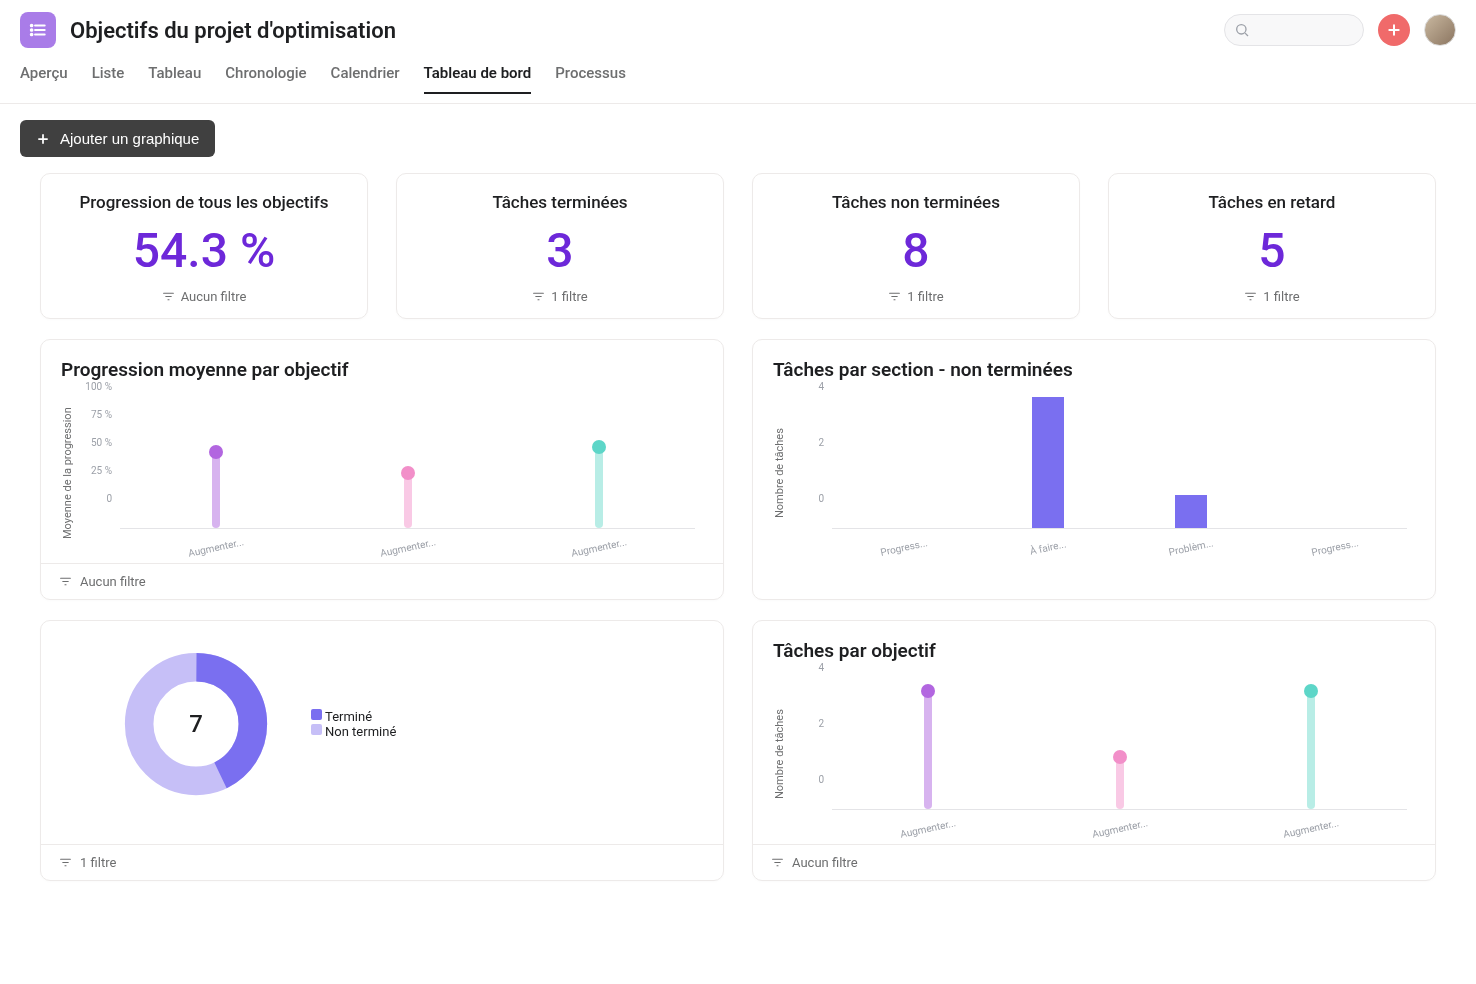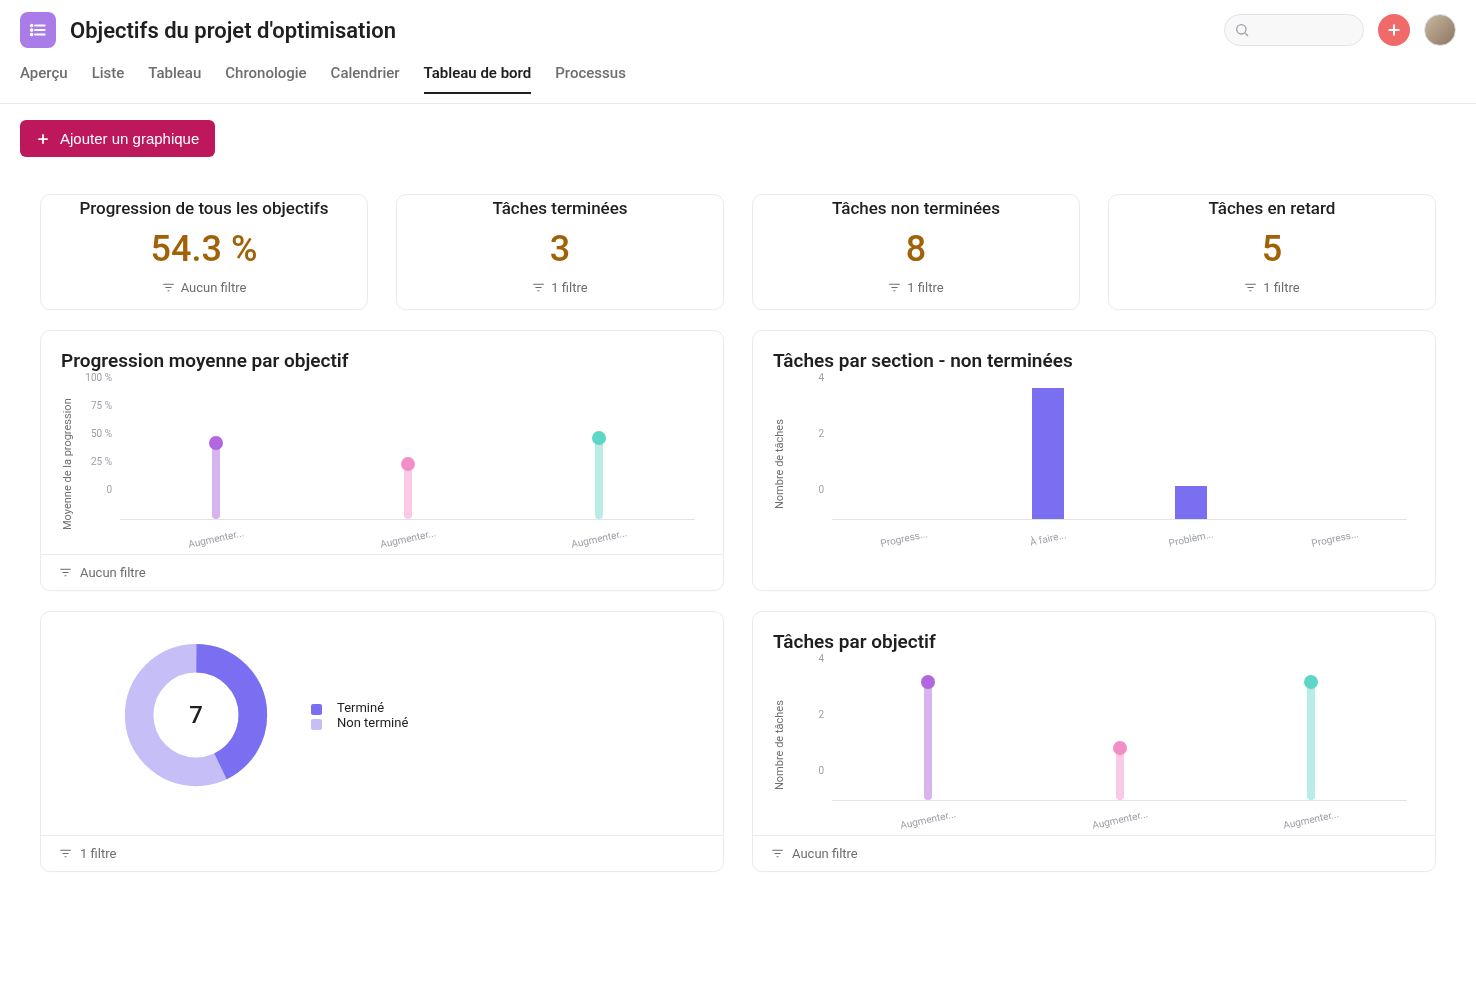--- a/index.html
+++ b/index.html
@@ -10,26 +10,26 @@
 .header-right { margin-left: auto; display: flex; align-items: center; gap: 14px; }
 .search-box { position: relative; }
 .search-box input { width: 140px; height: 32px; border: 1px solid #e4e4e7; border-radius: 18px; padding: 0 12px 0 32px; background: #f8f8f9; outline: none; font-size: 13px; }
 .search-box svg { position: absolute; left: 10px; top: 8px; color: #9ca0a8; }
 .add-btn { width: 32px; height: 32px; border-radius: 50%; background: #f06a6a; display: flex; align-items: center; justify-content: center; color: #fff; cursor: pointer; }
 .avatar-img { width:32px; height:32px; border-radius:50%; background: linear-gradient(135deg,#c9b8a0,#8b7560); border:1px solid #ddd;}
 .tabs { display: flex; gap: 24px; padding: 10px 20px 9px 20px; border-bottom: 1px solid #edeae9; }
 .tab { font-size: 15px; color: #6d6e6f; padding: 6px 0 10px 0; cursor: pointer; font-weight:500;}
 .tab.active { color: #1e1f21; font-weight: 600; border-bottom: 2px solid #1e1f21; }
 .toolbar { padding: 16px 20px; }
-.add-chart-btn { display: inline-flex; align-items: center; gap: 10px; background: #be185d; color: #fff; border: none; border-radius: 6px; padding: 10px 16px; font-size: 15px; font-weight: 500; cursor: pointer; }
+.add-chart-btn { display: inline-flex; align-items: center; gap: 10px; background: #404040; color: #fff; border: none; border-radius: 6px; padding: 10px 16px; font-size: 15px; font-weight: 500; cursor: pointer; }
 .grid { padding: 0 40px 20px 40px; }
 .kpi-row { display: flex; gap: 28px; margin-bottom: 20px; }
-.kpi-card { flex: 1; border: 1px solid #edeae9; border-radius: 10px; padding: 3px 18px 14px 18px; text-align: center; box-shadow: 0 1px 3px rgba(0,0,0,0.02); margin-top: 21px; }
+.kpi-card { flex: 1; border: 1px solid #edeae9; border-radius: 10px; padding: 18px 18px 14px 18px; text-align: center; box-shadow: 0 1px 3px rgba(0,0,0,0.02); }
 .kpi-title { font-size: 17px; font-weight: 500; color: #1e1f21; margin-bottom: 10px; }
-.kpi-value { font-size: 36px; font-weight: 500; color: #a16207; margin-bottom: 10px; }
+.kpi-value { font-size: 48px; font-weight: 500; color: #6d28d9; margin-bottom: 10px; }
 .filine { display: flex; justify-content: center; align-items: center; gap: 6px; color: #6d6e6f; font-size: 13px; }
 .chart-row { display: flex; gap: 28px; margin-bottom: 20px; border-radius: 12px; }
 .chart-card { flex: 1; border: 1px solid #edeae9; border-radius: 10px; box-shadow: 0 1px 3px rgba(0,0,0,0.02); display:flex; flex-direction:column; }
 .chart-card-body { padding: 18px 20px 10px 20px; flex:1; }
 .chart-title { font-size: 19px; font-weight: 600; color: #1e1f21; margin-bottom: 12px; }
 .chart-footer { border-top: 1px solid #edeae9; padding: 10px 18px; display: flex; align-items: center; gap: 8px; color: #6d6e6f; font-size: 13px; }
 .lolli-chart { position: relative; height: 160px; display:flex; }
 .ylabel { writing-mode: vertical-rl; transform: rotate(180deg); font-size: 11px; color: #6d6e6f; text-align:center; padding:8px 0;}
 .plot { flex:1; position:relative; margin-left:4px; }
 .yaxis { position:absolute; left:0; top:0; bottom:20px; width:38px; }
@@ -38,21 +38,21 @@
 .stick { position:absolute; width:8px; border-radius:4px; bottom:0; transform:translateX(-50%);}
 .dot { width:14px; height:14px; border-radius:50%; position:absolute; left:50%; top:-7px; transform:translateX(-50%);}
 .xlabels { position:absolute; left:42px; right:8px; bottom:0; height:20px;}
 .xlabel { position:absolute; font-size:10px; color:#9ca0a8; transform:translateX(-50%) rotate(-12deg); white-space:nowrap; transform-origin:center; bottom:0;}
 .bar-chart { position:relative; height:160px; display:flex; }
 .bar { position:absolute; bottom:0; transform:translateX(-50%); background:#7A6FF0; }
 .donut-wrap { display:flex; align-items:center; gap:40px; padding:10px 20px 20px 60px; }
 .donut { position:relative; width:150px; height:150px; }
 .donut-center { position:absolute; inset:0; display:flex; align-items:center; justify-content:center; font-size:24px; font-weight:500;}
 .legend { font-size:13px; color:#1e1f21; }
-.legend-item { display:flex; align-items:flex-end; gap:15px; margin:0 0;}
+.legend-item { display:flex; align-items:flex-start; gap:3px; margin:0 0;}
 .swatch { width:11px; height:11px; border-radius:2px;}
 </style>
 </head>
 <body>
 
 <div class="header">
   <div class="project-icon">
     <svg width="18" height="18" viewBox="0 0 24 24" fill="none" stroke="currentColor" stroke-width="2.5" stroke-linecap="round">
         <line x1="8" y1="6" x2="21" y2="6"></line>
         <line x1="8" y1="12" x2="21" y2="12"></line>

